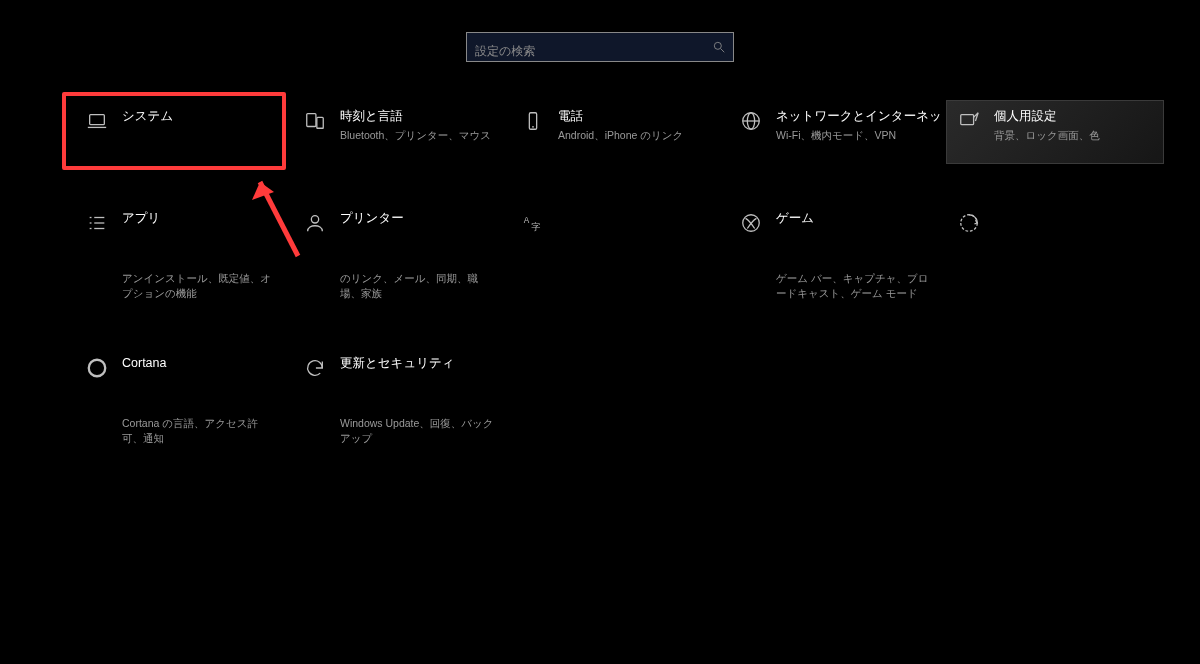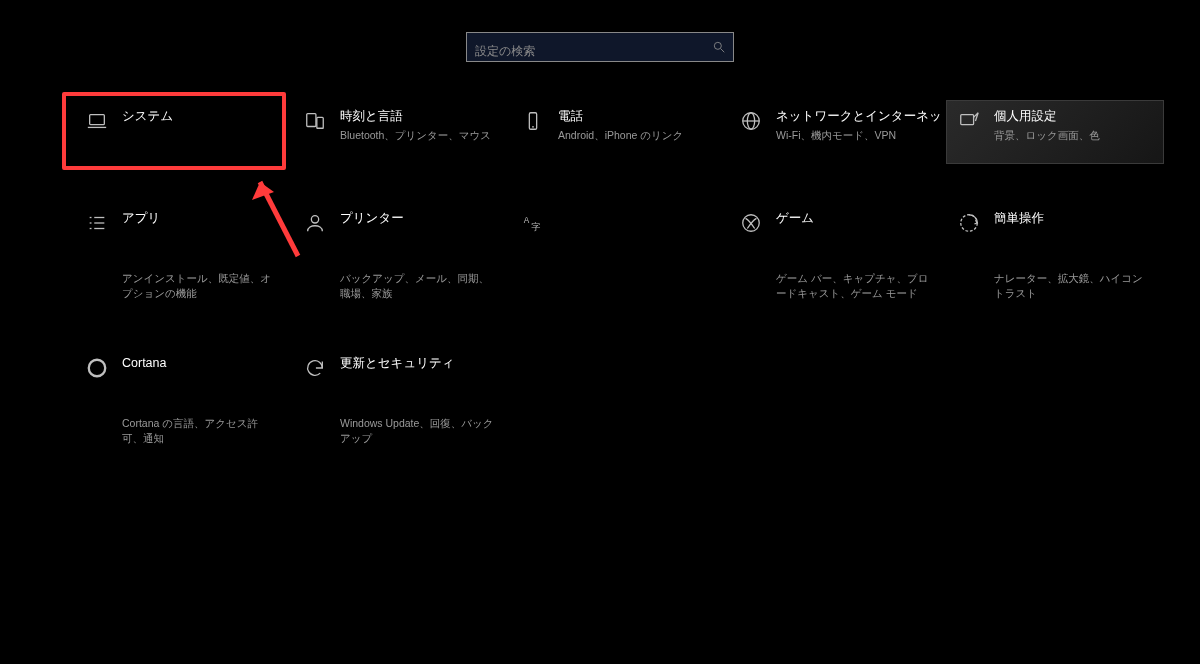--- a/index.html
+++ b/index.html
@@ -194,21 +194,21 @@
 
   <div class="tile">
     <div class="ic">
         <svg viewBox="0 0 24 24">
           <circle cx="12" cy="8" r="4"></circle>
           <path d="M4 21c0-4 4-6 8-6s8 2 8 6"></path>
         </svg>
       </div>
     <div class="txt">
       <div class="title">プリンター</div>
-      <div class="desc wrap">バックアップ、メール、同期、職場、家族</div>
+      <div class="desc wrap">のリンク、メール、同期、職場、家族</div>
     </div>
   </div>
 
   <div class="tile">
     <div class="ic">
         <svg viewBox="0 0 24 24">
           <text x="2" y="12" font-size="9" fill="#bfbfbf" stroke="none">A</text>
           <text x="10" y="20" font-size="10" fill="#bfbfbf" stroke="none">字</text>
         </svg>
       </div>
@@ -229,24 +229,20 @@
   </div>
 
   <div class="tile">
     <div class="ic">
         <svg viewBox="0 0 24 24" stroke-dasharray="3 2">
           <circle cx="12" cy="12" r="9"></circle>
           <path d="M12 3 A9 9 0 0 1 21 12" stroke-dasharray="0"></path>
           <polyline points="19,9 21,12 18,13" stroke-dasharray="0"></polyline>
         </svg>
       </div>
-    <div class="txt">
-      <div class="title">簡単操作</div>
-      <div class="desc wrap">ナレーター、拡大鏡、ハイコントラスト</div>
-    </div>
   </div>
 
 
   <div class="tile">
     <div class="ic">
         <svg viewBox="0 0 24 24">
           <circle cx="12" cy="12" r="9" stroke-width="2.5"></circle>
         </svg>
       </div>
     <div class="txt">

